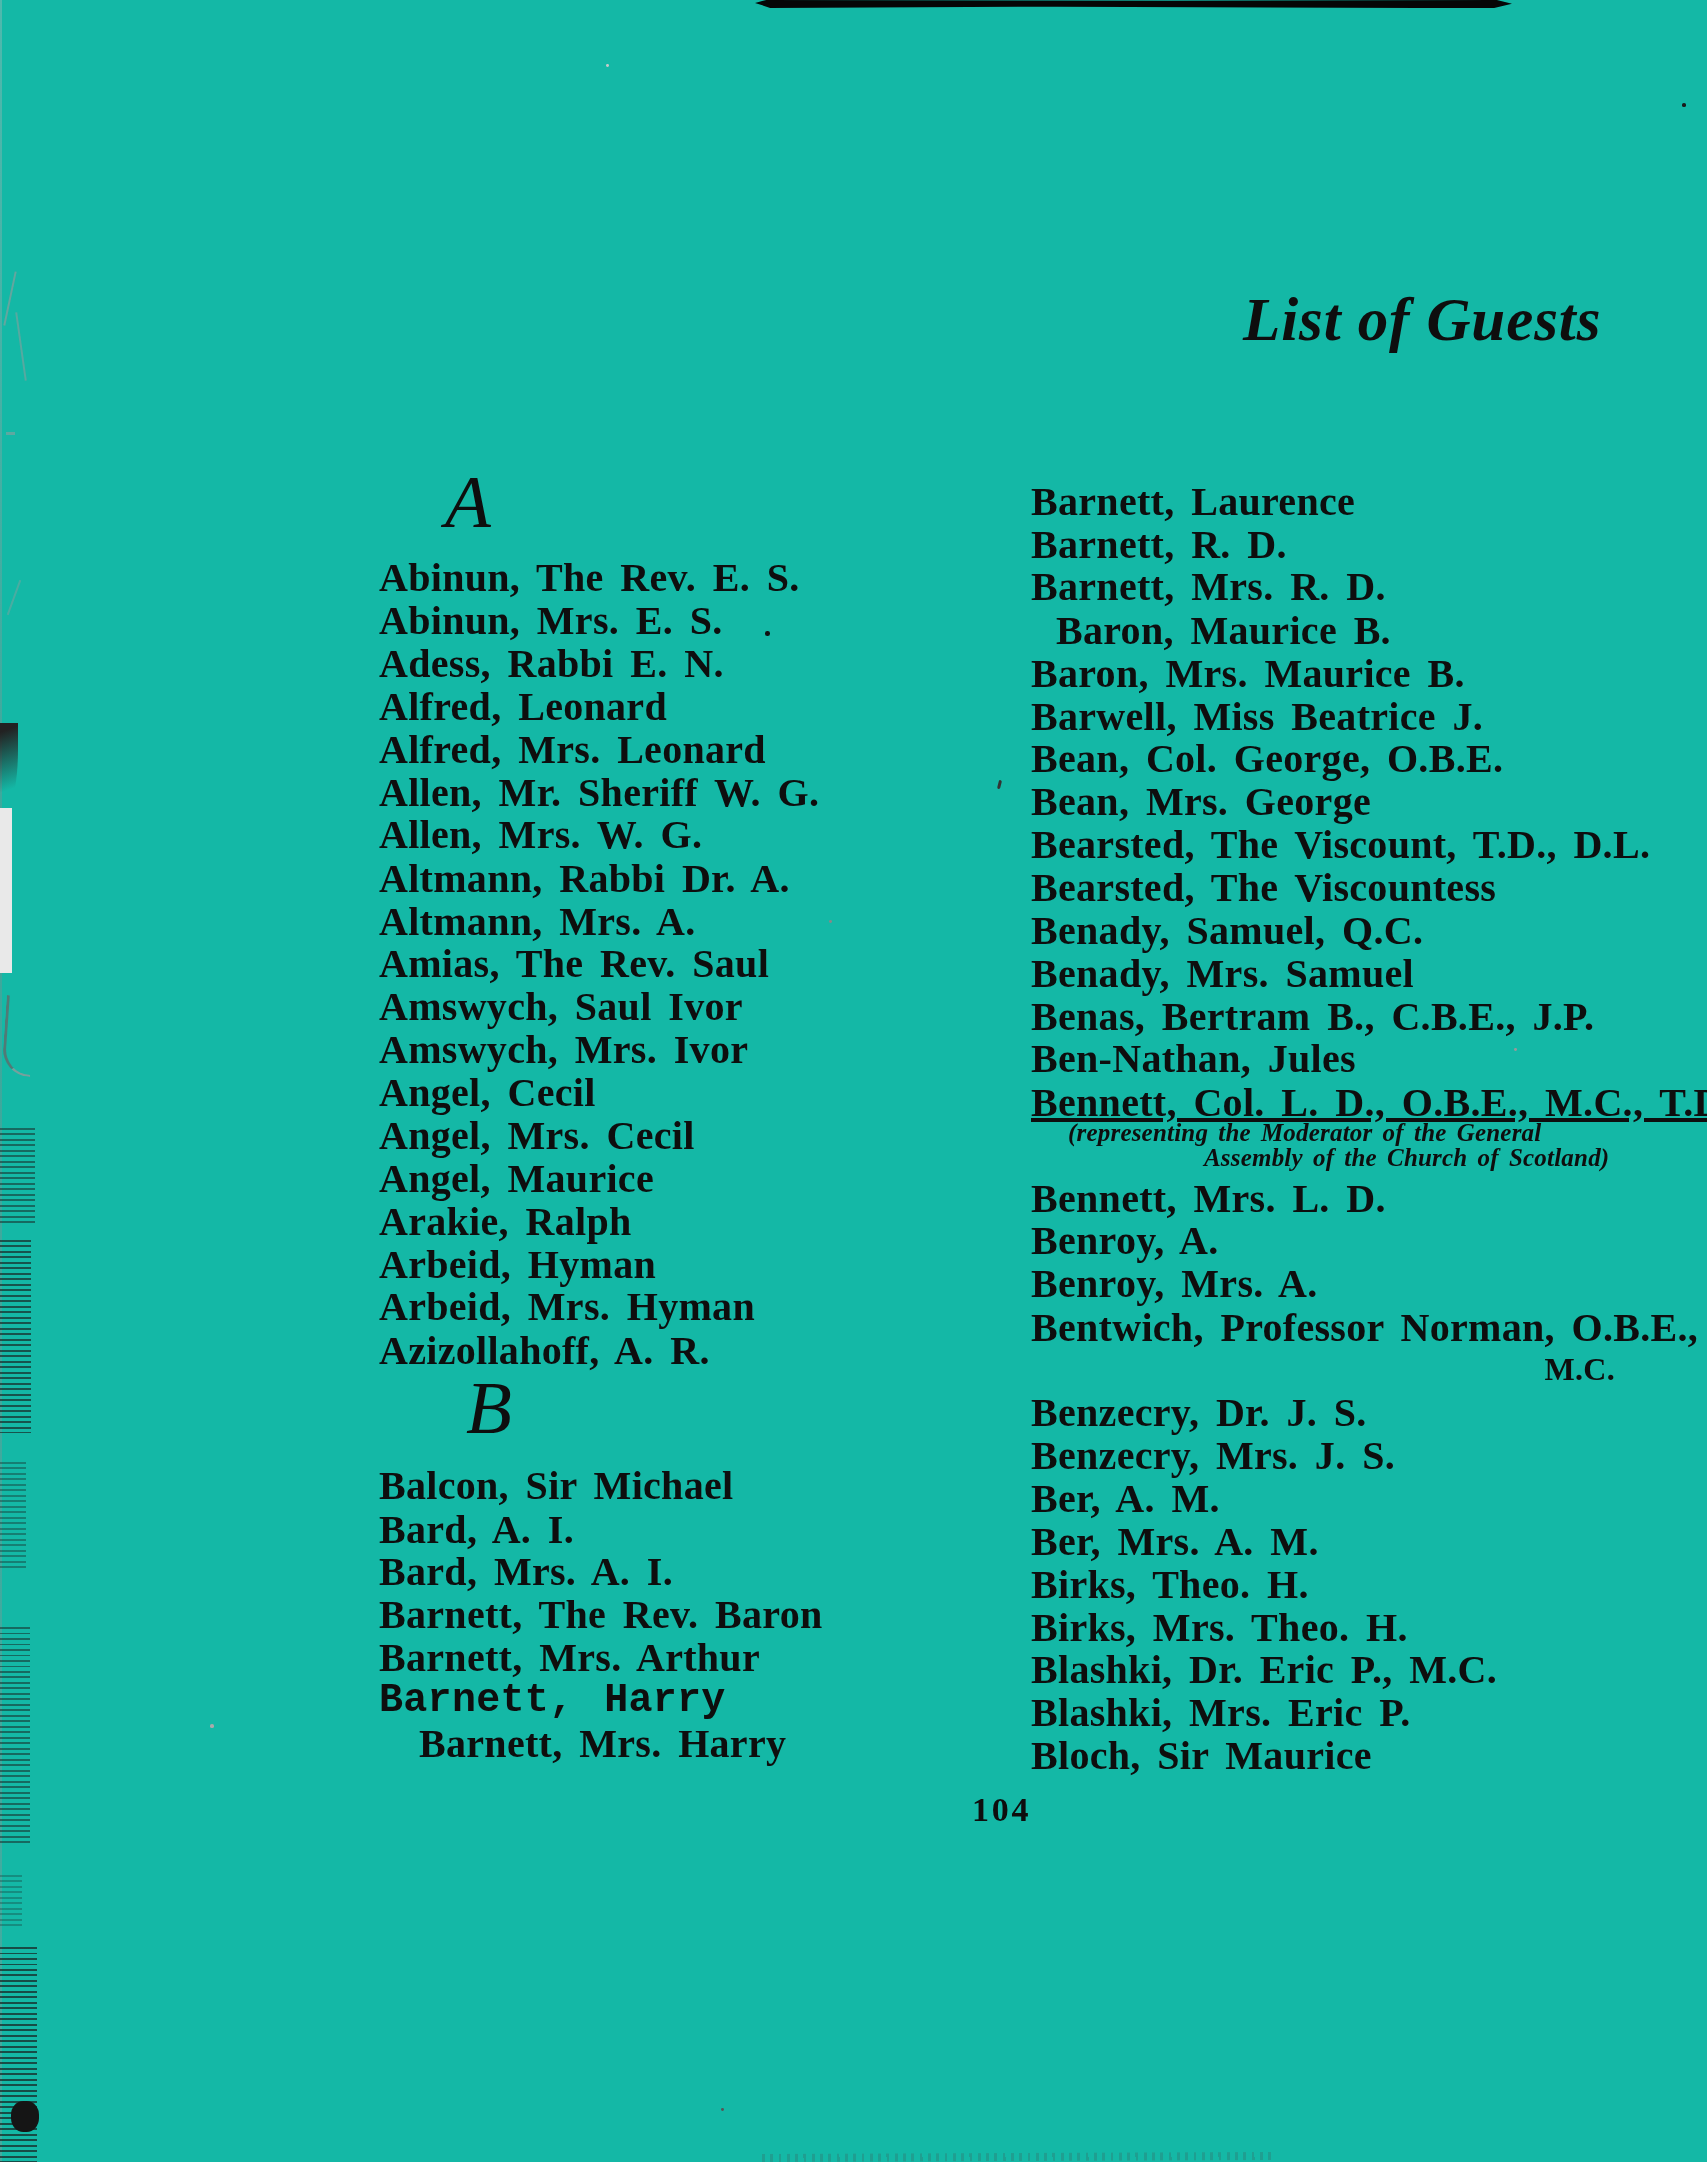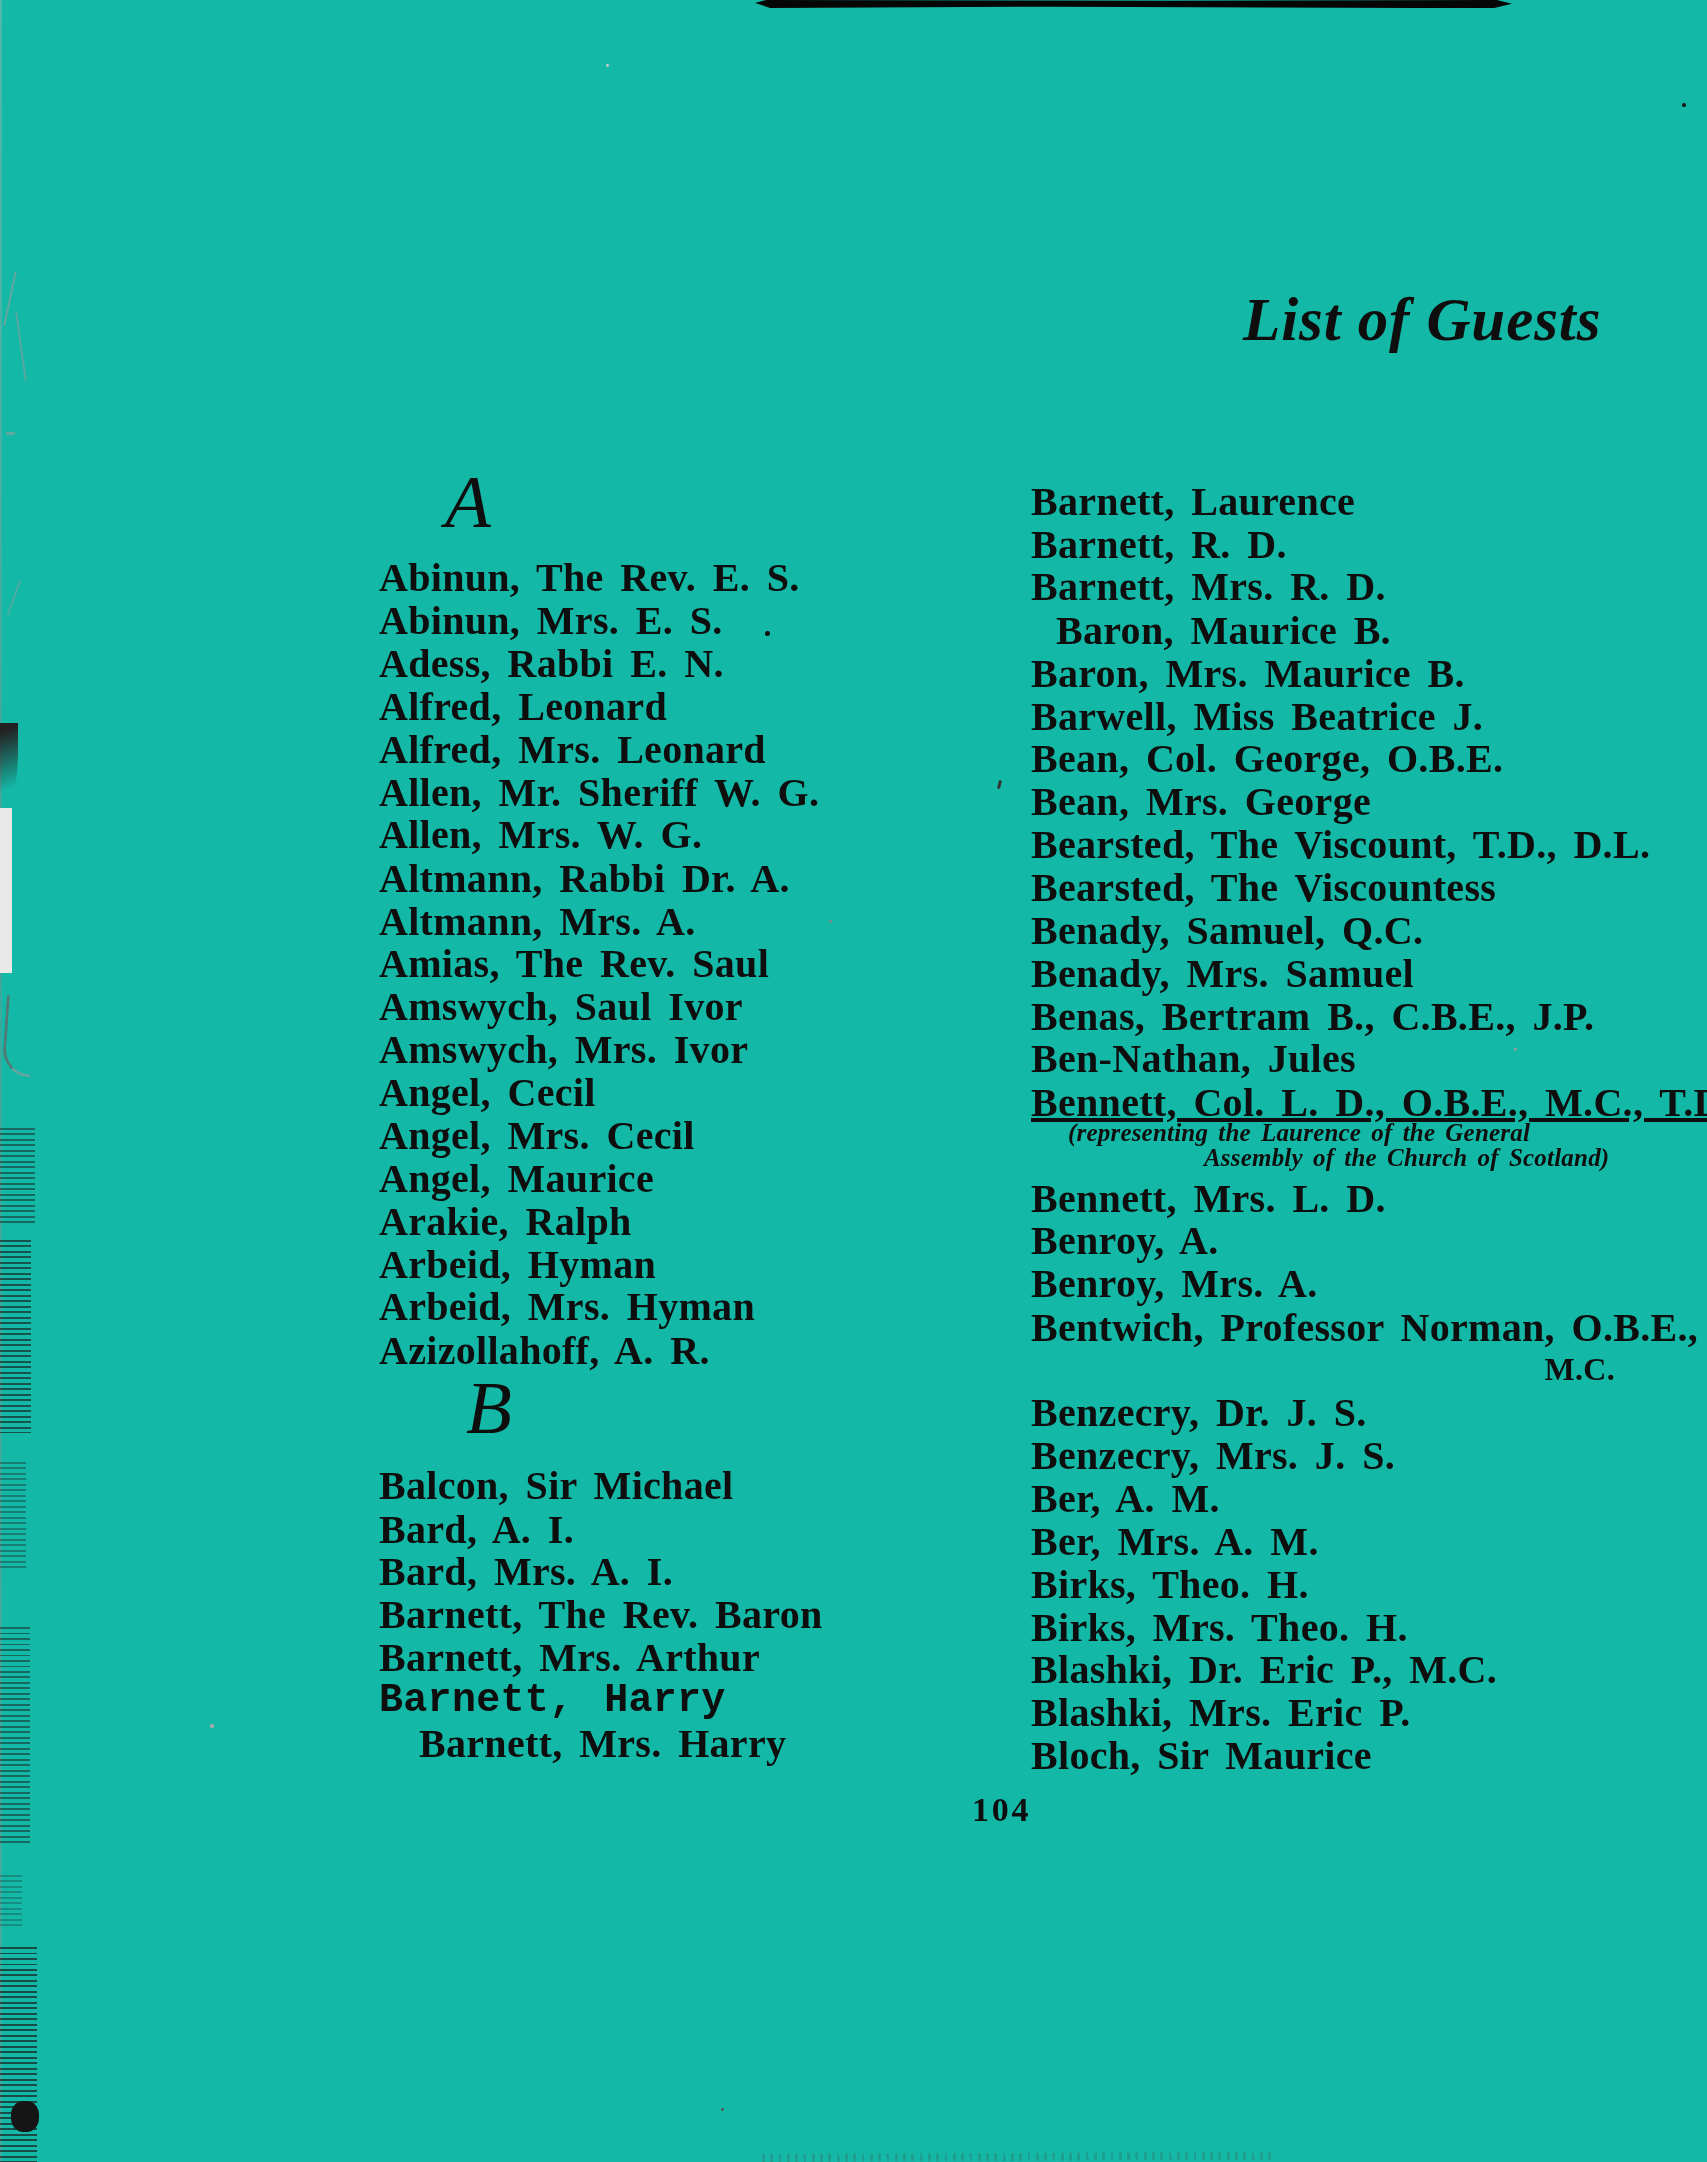--- a/index.html
+++ b/index.html
@@ -146,21 +146,21 @@
       <div class="entry" style="top: 698px; left: 0px;">Barwell, Miss Beatrice J.</div>
       <div class="entry" style="top: 740px; left: 0px;">Bean, Col. George, O.B.E.</div>
       <div class="entry" style="top: 783px; left: 0px;">Bean, Mrs. George</div>
       <div class="entry" style="top: 826px; left: 0px;">Bearsted, The Viscount, T.D., D.L.</div>
       <div class="entry" style="top: 869px; left: 0px;">Bearsted, The Viscountess</div>
       <div class="entry" style="top: 912px; left: 0px;">Benady, Samuel, Q.C.</div>
       <div class="entry" style="top: 955px; left: 0px;">Benady, Mrs. Samuel</div>
       <div class="entry" style="top: 998px; left: 0px;">Benas, Bertram B., C.B.E., J.P.</div>
       <div class="entry" style="top: 1040px; left: 0px;">Ben-Nathan, Jules</div>
       <div class="entry" style="top: 1084px; left: 0px; text-decoration: underline;">Bennett, Col. L. D., O.B.E., M.C., T.D.,</div>
-      <div class="note-line" style="top: 1119px; left: 37px;">(representing the Laurence of the General</div>
+      <div class="note-line" style="top: 1119px; left: 37px;">(representing the Moderator of the General</div>
       <div class="note-line" style="top: 1144px; left: 173px;">Assembly of the Church of Scotland)</div>
       <div class="entry" style="top: 1180px; left: 0px;">Bennett, Mrs. L. D.</div>
       <div class="entry" style="top: 1222px; left: 0px;">Benroy, A.</div>
       <div class="entry" style="top: 1265px; left: 0px;">Benroy, Mrs. A.</div>
       <div class="entry" style="top: 1309px; left: 0px;">Bentwich, Professor Norman, O.B.E.,</div>
       <div class="right-overflow" style="top: 1351px;">M.C.</div>
       <div class="entry" style="top: 1394px; left: 0px;">Benzecry, Dr. J. S.</div>
       <div class="entry" style="top: 1437px; left: 0px;">Benzecry, Mrs. J. S.</div>
       <div class="entry" style="top: 1480px; left: 0px;">Ber, A. M.</div>
       <div class="entry" style="top: 1523px; left: 0px;">Ber, Mrs. A. M.</div>

